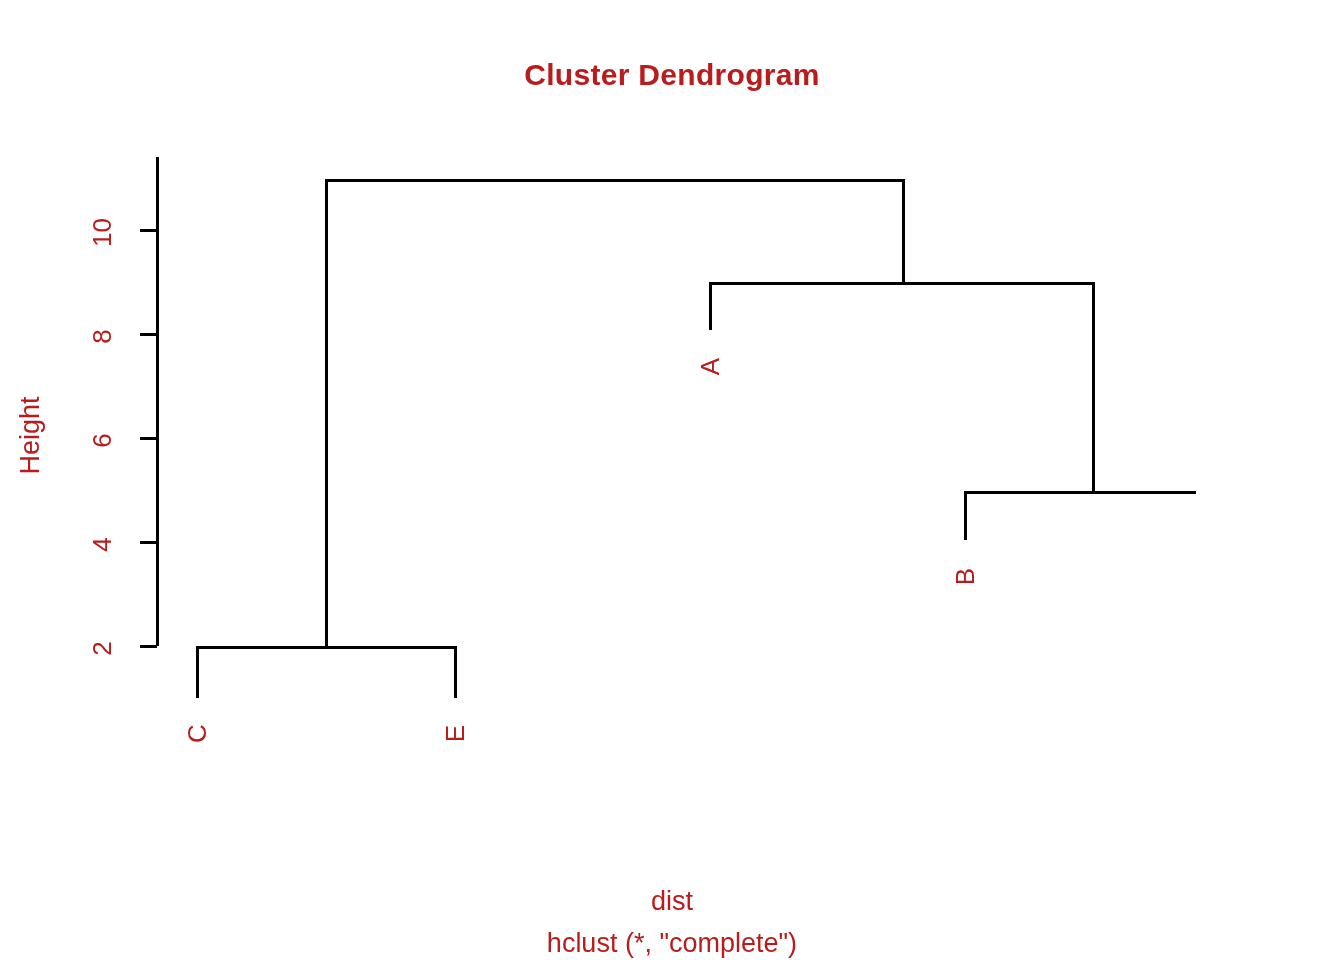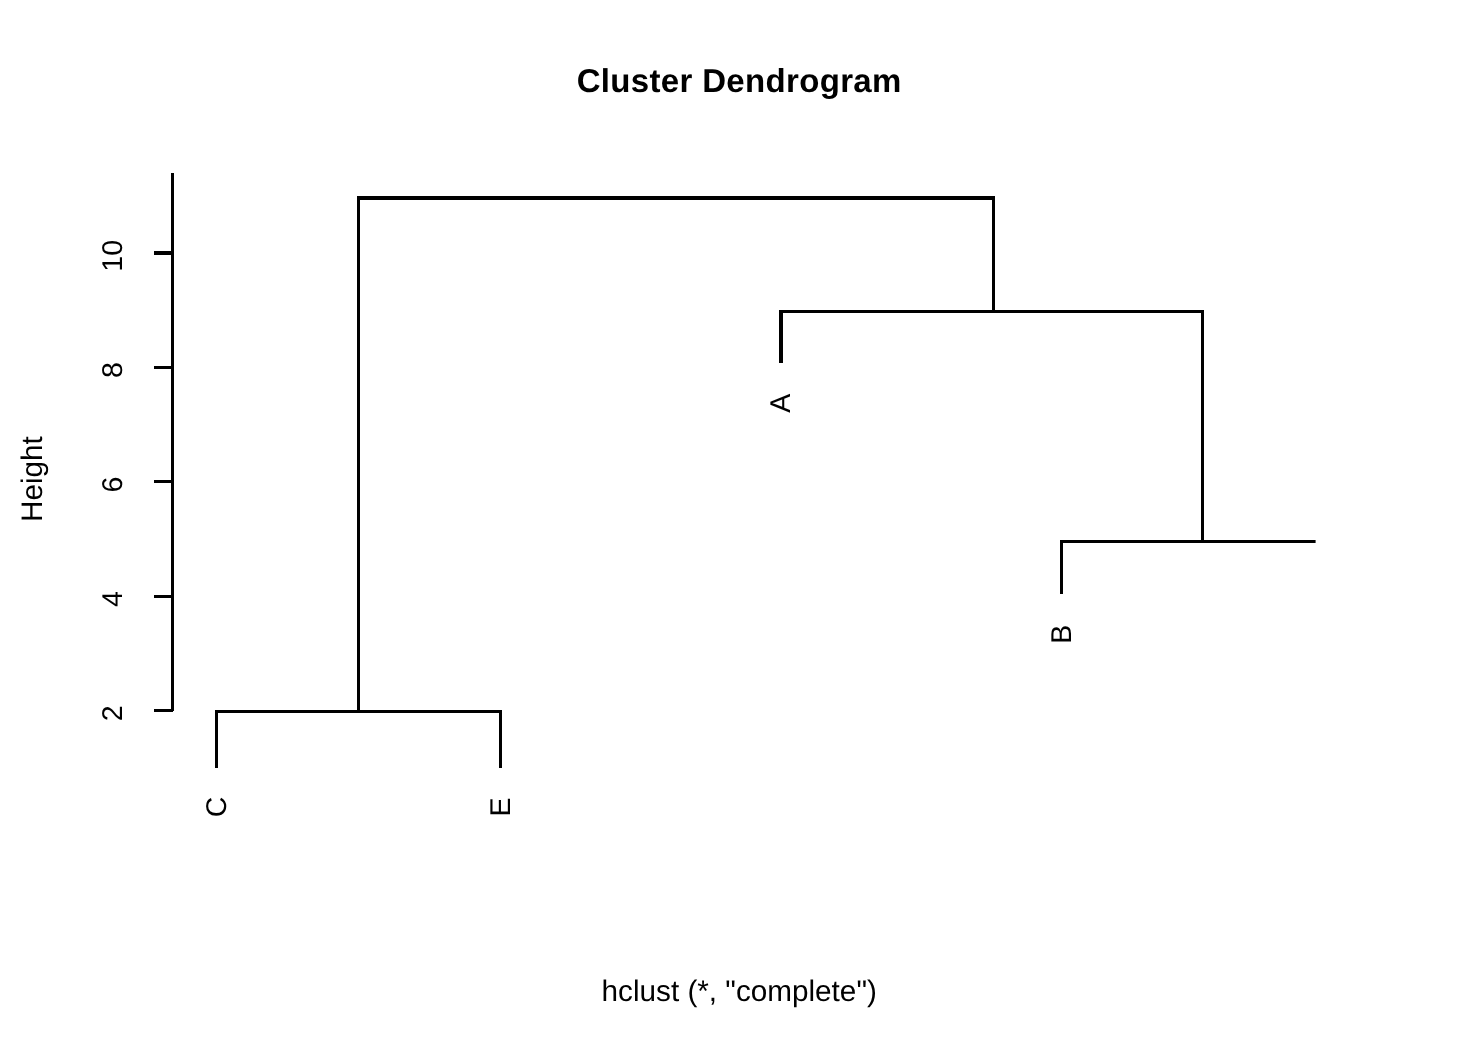--- a/index.html
+++ b/index.html
@@ -7,21 +7,21 @@
     margin: 0;
     padding: 0;
     background: #ffffff;
   }
   #plot {
     position: relative;
     width: 1196px;
     height: 960px;
     background: #ffffff;
     font-family: "Liberation Sans", sans-serif;
-    color: #000000;
+    color: #b91c1c;
     overflow: hidden;
   }
   #plot-title {
     position: absolute;
     left: 0;
     top: 58px;
     width: 1344px;
     text-align: center;
     font-size: 30px;
     font-weight: bold;
@@ -111,16 +111,17 @@
   <div class="tick-label" style="left:72px; top:529px;">4</div>
   <div class="tick-label" style="left:72px; top:633px;">2</div>
 
   <div class="leaf-label" style="left:175px; top:718px;">C</div>
   <div class="leaf-label" style="left:433px; top:718px;">E</div>
   <div class="leaf-label" style="left:688px; top:351px;">A</div>
   <div class="leaf-label" style="left:943px; top:561px;">B</div>
   <div class="leaf-label" style="left:1200px; top:561px;">D</div>
 
   <div id="caption">
+    <div>dist</div>
     <div>hclust (*, "complete")</div>
   </div>
 
 </div>
 
 </body></html>

